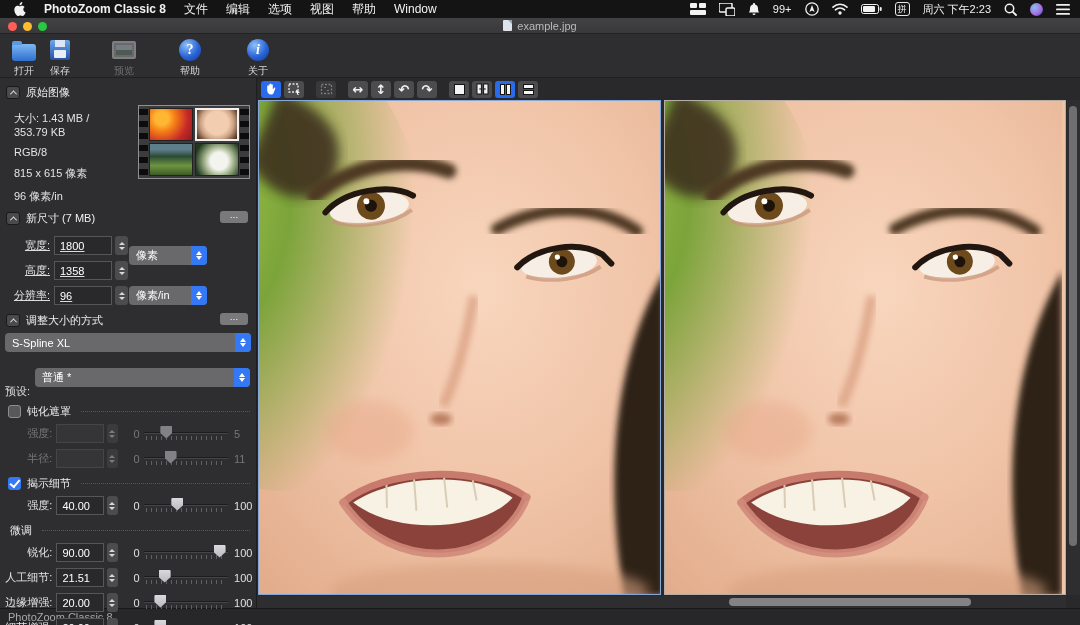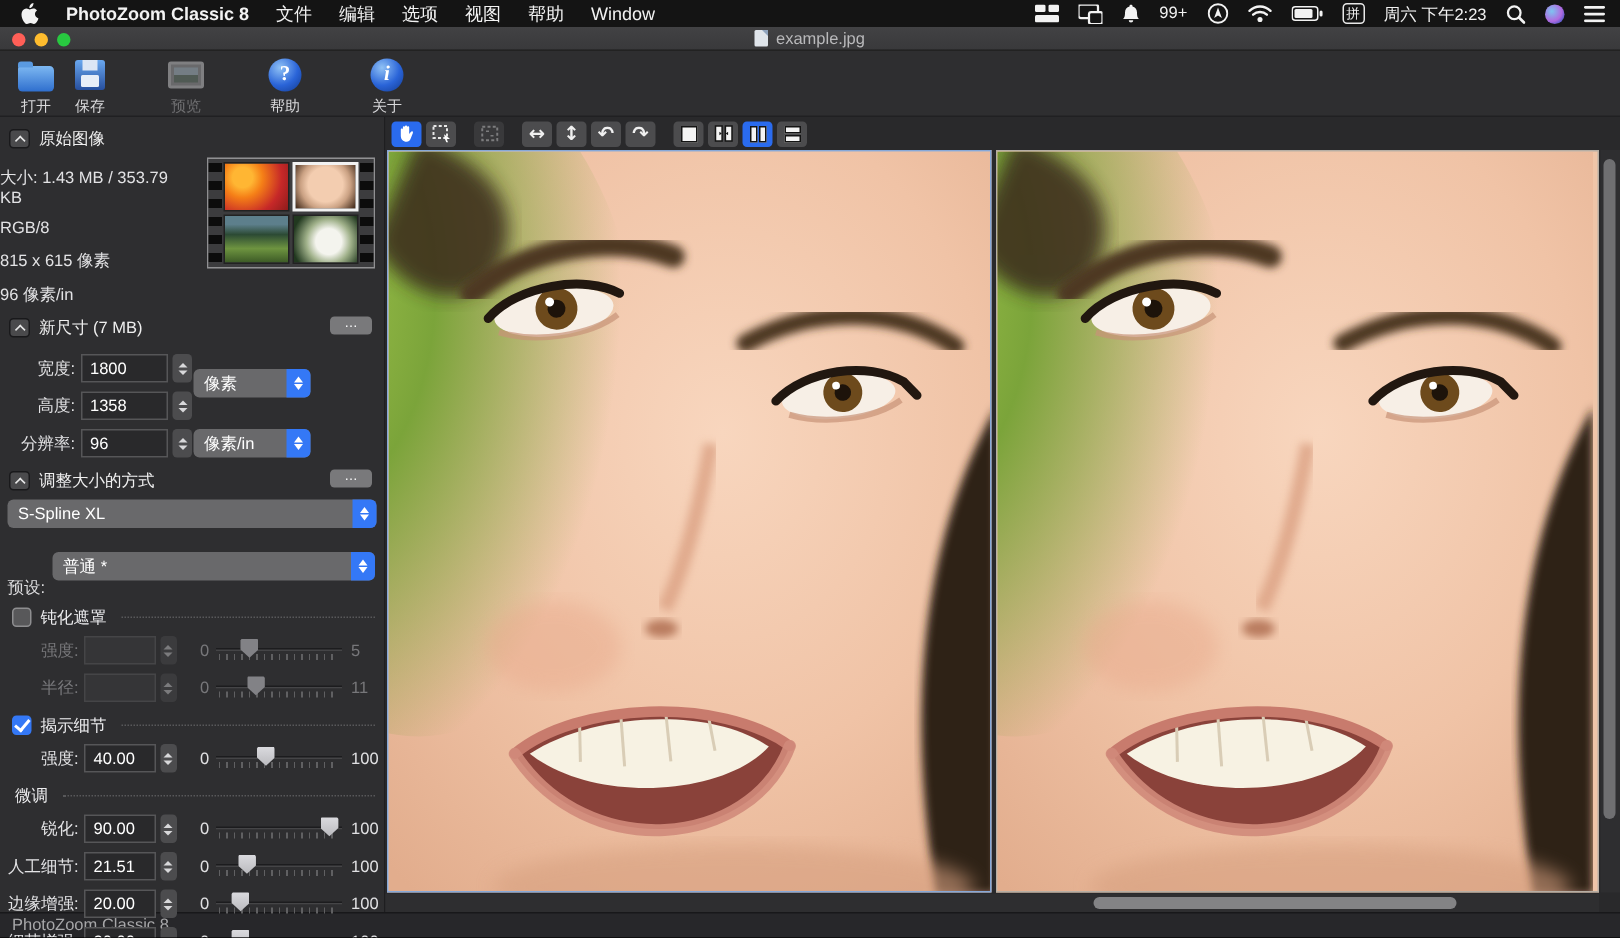--- a/index.html
+++ b/index.html
@@ -48,21 +48,21 @@
   .content { display:flex; height:530px; }
   .sidebar { width:257px; background:#2e2e30; border-right:1px solid #1e1e20; font-size:11px; color:#dcdcde; padding-top:4px; position:relative; }
   .main { position:relative; flex:1; background:#29292b; }
 
   
   .sechead { display:flex; align-items:center; gap:6px; padding:3px 6px; position:relative; }
   .sechead .stitle { color:#efefef; }
   .colbtn { width:14px; height:13px; background:#4a4a4c; border:1px solid #19191b; border-radius:3px; display:flex; align-items:center; justify-content:center; }
   .chev { width:5px; height:5px; border-left:1.5px solid #e8e8e8; border-top:1.5px solid #e8e8e8; transform:rotate(45deg) translate(1px,1px); }
   .dotsbtn { position:absolute; right:8px; top:3px; width:28px; height:12px; background:#79797b; border-radius:3px; color:#fff; font-size:9px; line-height:9px; text-align:center; }
-  .origwrap { display:flex; padding:2px 6px 4px 0; gap:20px;justify-content:center; }
+  .origwrap { display:flex; padding:2px 6px 4px 14px; gap:20px;justify-content:center; }
   .originfo { flex:1; display:flex; flex-direction:column; gap:8px; padding-top:6px; font-size:11px; color:#e3e3e5; }
   
   .filmstrip { width:112px; height:74px; background:#3c3c3e; border:1px solid #909092; display:flex; }
   .holes { width:9px; background:repeating-linear-gradient(#3c3c3e 0 3px, #0c0c0c 3px 9px, #3c3c3e 9px 12px); }
   .thumbgrid { flex:1; display:grid; grid-template-columns:1fr 1fr; grid-template-rows:1fr 1fr; gap:2px; padding:2px 1px; }
   .th { border:1px solid #222; }
   .th.fruit { background:radial-gradient(circle at 28% 30%, #ffb633 18%, #f57f17 36%, #c62828 70%, #8e1c1c); }
   .th.woman { background:radial-gradient(circle at 50% 45%, #f3cdb0 45%, #caa183 65%, #4c3322 95%); border:2px solid #f2f2f2; }
   .th.frog  { background:linear-gradient(#5d7f8c 18%, #2c4a34 40%, #6e9440 70%, #3c5a26); }
   .th.lily  { background:radial-gradient(circle at 55% 55%, #f4f4ee 30%, #9fb089 52%, #21381f 85%); }
@@ -293,21 +293,21 @@
         </div>
 
         <div class="sechead">
           <span class="colbtn">
               <i class="chev"></i>
             </span>
           <span class="stitle">新尺寸 (7 MB)</span>
           <span class="dotsbtn">…</span>
         </div>
 
-        <div style="position:relative; padding:2px 0 0 4px;">
+        <div style="position:relative; padding:2px 0 0 4px;text-decoration:underline;">
           <div class="frow">
             <span class="flabel">宽度:</span>
             <span class="field">1800</span>
             <span class="stepper">
                 <i class="up"></i>
                 <i class="dn"></i>
               </span>
             <span class="dd unitdd mid">
               <span class="ddtext">像素</span>
               <span class="ddcap">

